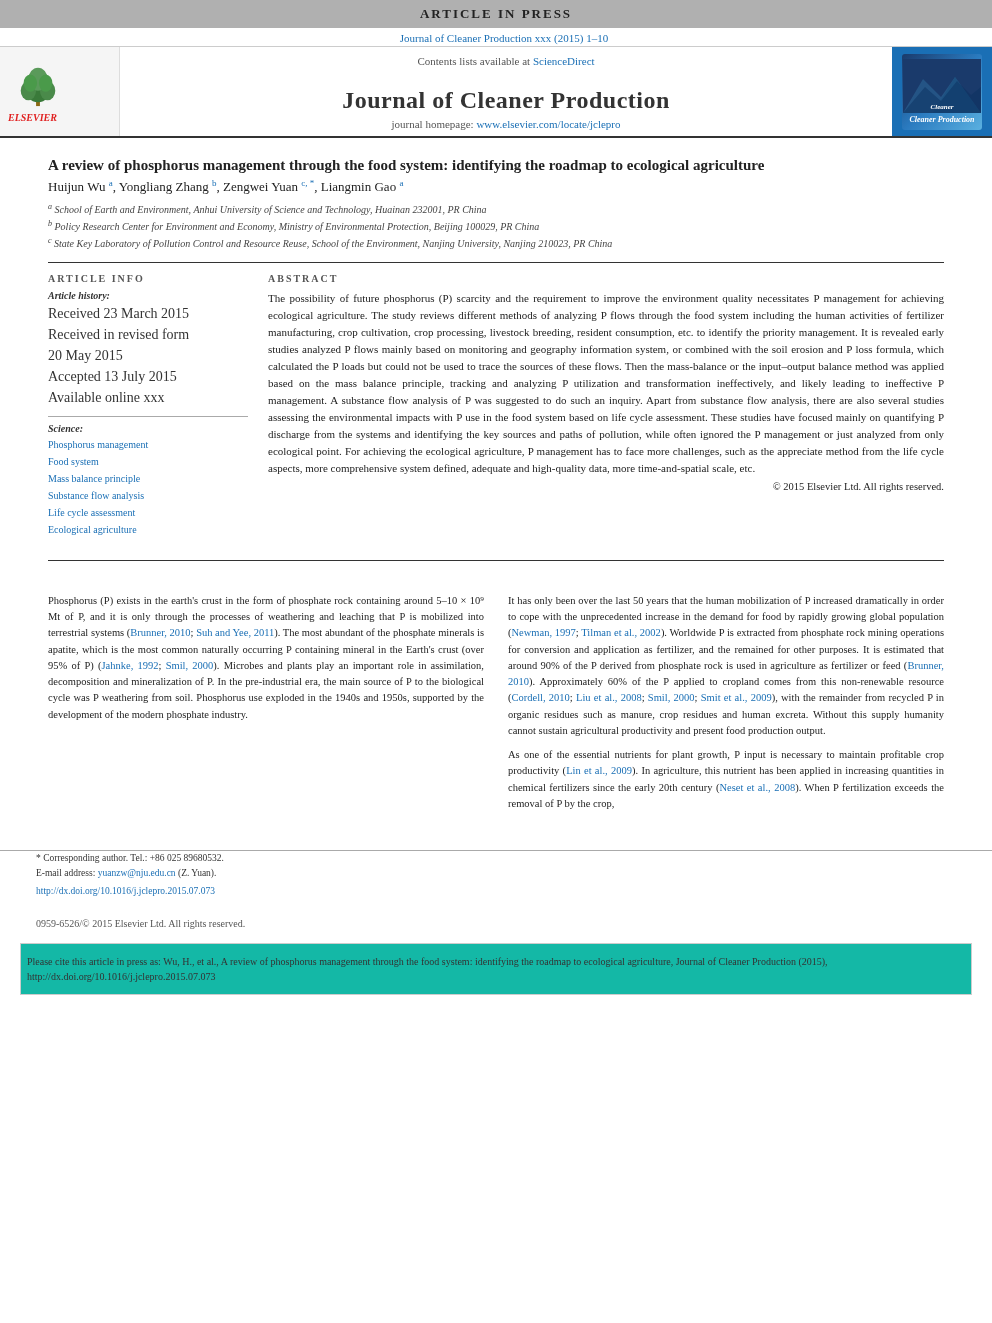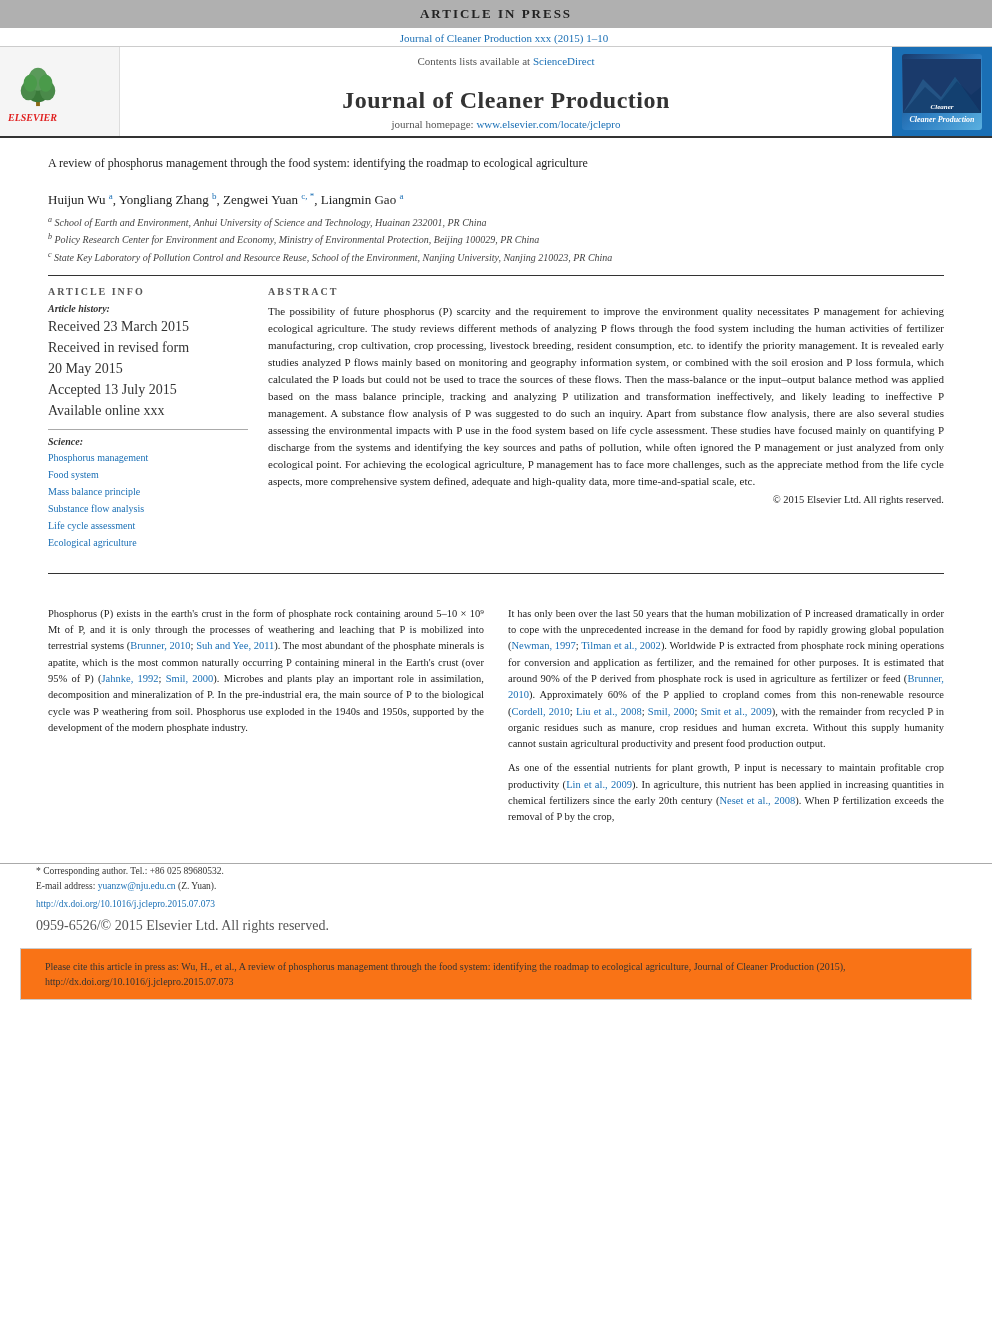--- a/index.html
+++ b/index.html
@@ -125,24 +125,24 @@
       color: #fff;
       font-weight: bold;
       line-height: 1.2;
       text-align: center;
     }
     
     .article-content {
       padding: 18px 48px 12px 48px;
     }
     .article-title {
-      font-size: 12px;
-      font-weight: normal;
-      color: #222;
-      margin-bottom: 19px;
+      font-size: 15px;
+      font-weight: bold;
+      color: #222;
+      margin-bottom: 2px;
       line-height: 1.3;
     }
     .authors-line {
       font-size: 13px;
       color: #222;
       margin-bottom: 6px;
     }
     .author-sup {
       font-size: 9px;
       vertical-align: super;
@@ -284,30 +284,30 @@
       border-top: 1px solid #aaa;
       font-size: 9.5px;
       color: #333;
       line-height: 1.5;
     }
     .doi-link {
       color: #1a6fb5;
       font-size: 9.5px;
     }
     .issn-line {
-      font-size: 14px;
+      font-size: 10px;
       color: #555;
-      margin-top: 4px;
+      margin-top: 18px;
     }
     
     .bottom-citation-bar {
-      background: #f97316;
+      background: #14b8a6;
       border: 1px solid #ccc;
       margin: 12px 20px 10px 20px;
-      padding: 10px 24px;
+      padding: 10px 6px;
       font-size: 10px;
       color: #333;
       line-height: 1.5;
     }
     
     .tree-placeholder {
       width: 60px;
       height: 48px;
     }
   </style>

